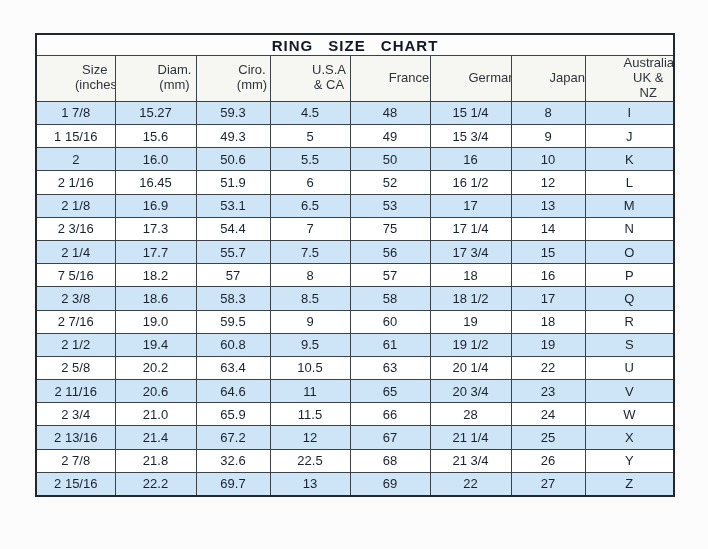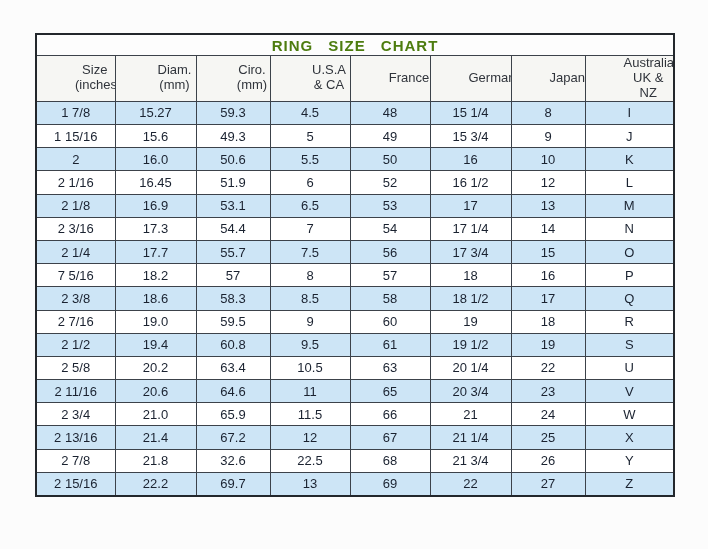--- a/index.html
+++ b/index.html
@@ -28,21 +28,21 @@
     vertical-align: middle;
     padding: 0;
     overflow: hidden;
   }
   .title-cell {
     height: 20px;
     font-size: 15px;
     font-weight: bold;
     letter-spacing: 1px;
     word-spacing: 10px;
-    color: #4d7c0f;
+    color: #0f172a;
     background: #fdfdfd;
   }
   tr.header-row th {
     height: 37px;
     font-weight: normal;
     font-size: 13px;
     line-height: 1.15;
     color: #30343b;
     background: #f6f6f3;
     padding-left: 38px;
@@ -166,21 +166,21 @@
           <td>53</td>
           <td>17</td>
           <td>13</td>
           <td>M</td>
         </tr>
         <tr>
           <td>2 3/16</td>
           <td>17.3</td>
           <td>54.4</td>
           <td>7</td>
-          <td>54</td>
+          <td>75</td>
           <td>17 1/4</td>
           <td>14</td>
           <td>N</td>
         </tr>
         <tr>
           <td>2 1/4</td>
           <td>17.7</td>
           <td>55.7</td>
           <td>7.5</td>
           <td>56</td>
@@ -247,21 +247,21 @@
           <td>20 3/4</td>
           <td>23</td>
           <td>V</td>
         </tr>
         <tr>
           <td>2 3/4</td>
           <td>21.0</td>
           <td>65.9</td>
           <td>11.5</td>
           <td>66</td>
-          <td>21</td>
+          <td>28</td>
           <td>24</td>
           <td>W</td>
         </tr>
         <tr>
           <td>2 13/16</td>
           <td>21.4</td>
           <td>67.2</td>
           <td>12</td>
           <td>67</td>
           <td>21 1/4</td>

